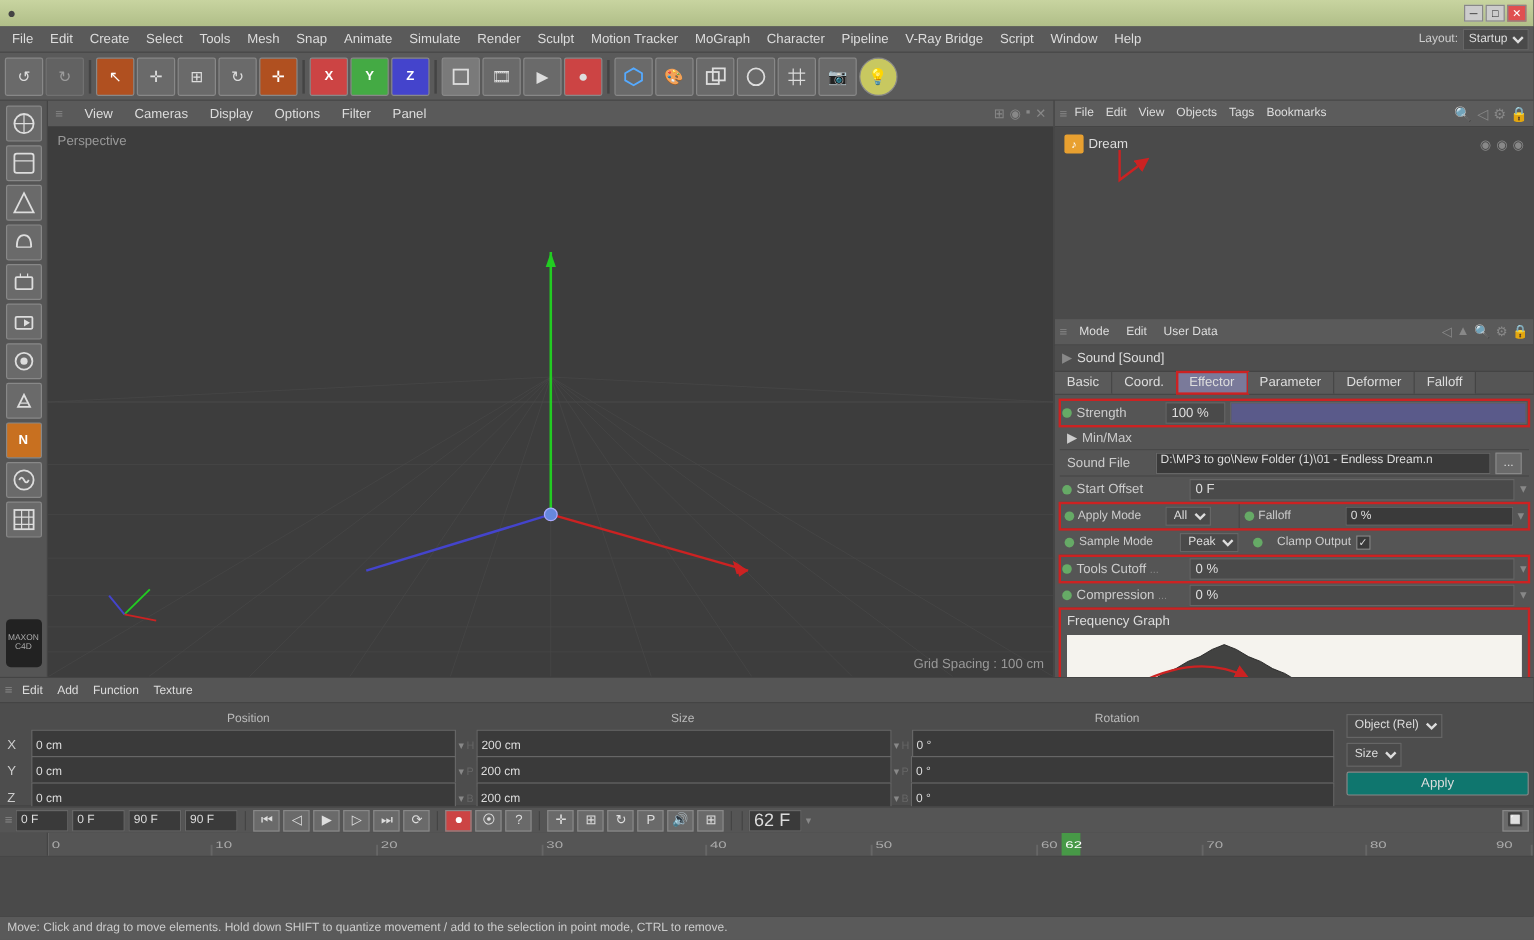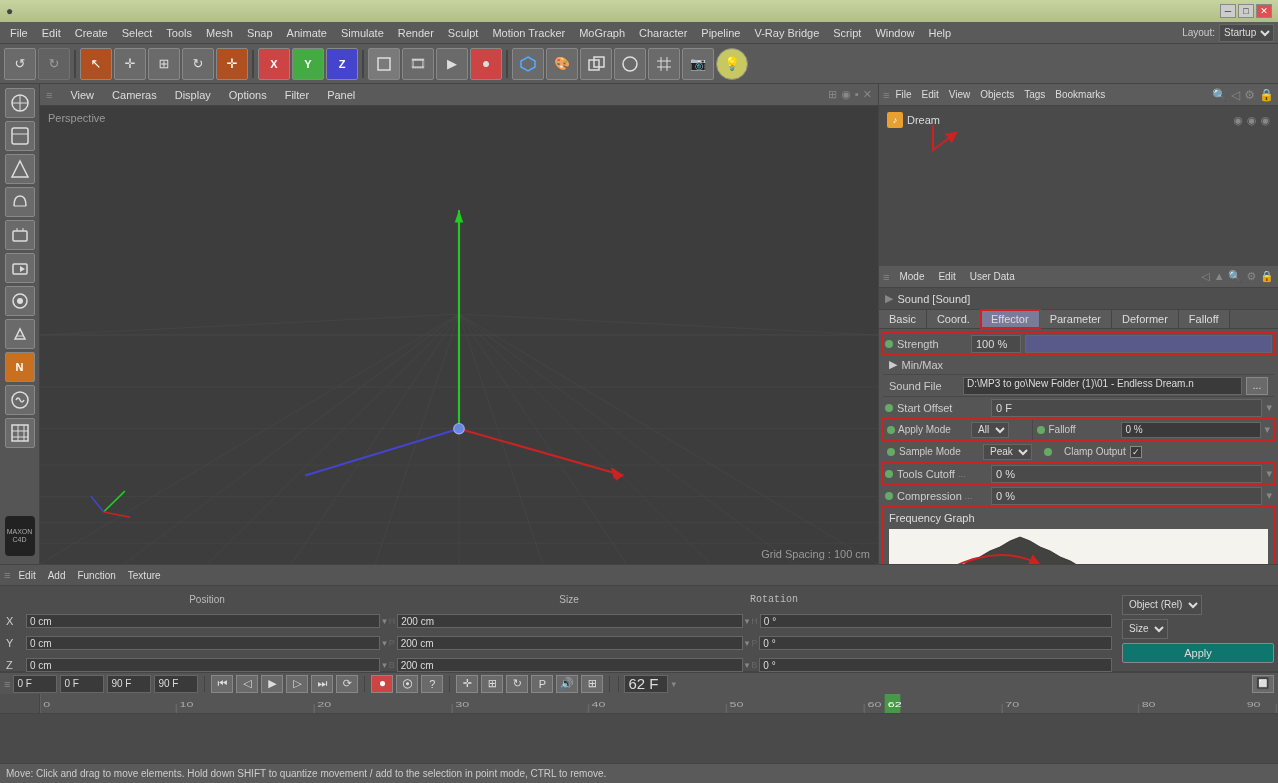--- a/index.html
+++ b/index.html
@@ -183,21 +183,21 @@
     }
     #statusbar span { color: #ccc; font-size: 10px; }
     #transform-header {
       height: 22px; background: #555; display: flex; align-items: center;
       padding: 0 4px; gap: 4px; border-bottom: 1px solid #444;
     }
     .trh-btn { font-size: 10px; color: #ddd; cursor: pointer; padding: 1px 4px; }
     .tr-row { display: flex; align-items: center; height: 22px; gap: 4px; }
     .tr-label { color: #ccc; font-size: 11px; width: 16px; }
     .tr-group { display: flex; flex: 1; align-items: center; gap: 2px; }
-    .tr-field { flex: 1; height: 14px; background: #3a3a3a; border: 1px solid #666; color: #ddd; font-size: 10px; padding: 0 3px; }
+    .tr-field { flex: 1; height: 14px; background: #3a3a3a; border: 1px solid #666; color: #ddd; font-size: 10px; padding: 12px 3px; }
     .apply-btn { padding: 3px 16px; background: #0f766e; border: 1px solid #888; color: #ddd; font-size: 11px; cursor: pointer; border-radius: 2px; }
     .obj-rel-select { height: 20px; background: #4a4a4a; border: 1px solid #666; color: #ddd; font-size: 10px; padding: 0 2px; }
     .size-select { height: 20px; background: #4a4a4a; border: 1px solid #666; color: #ddd; font-size: 10px; padding: 0 2px; }
 
     
     #vp-grid-svg { position: absolute; top: 0; left: 0; width: 100%; height: 100%; }
 
     
     .strength-row {
       display: flex; align-items: center; height: 22px; gap: 4px; padding: 0 2px;
@@ -646,21 +646,21 @@
     <span class="trh-btn">Texture</span>
   </div>
 
   <div style="display:flex; height:86px; background:#4d4d4d; border-bottom:1px solid #444;">
     <div style="flex:1; padding:4px 6px;">
 
       <div style="display:flex; height:18px; align-items:center; margin-bottom:2px;">
         <div style="width:20px;"></div>
         <div style="flex:1; text-align:center; color:#bbb; font-size:10px;">Position</div>
         <div style="flex:1; text-align:center; color:#bbb; font-size:10px;">Size</div>
-        <div style="flex:1; color:#bbb; font-size:10px;font-family:Liberation Mono, monospace;">Rotation</div>
+        <div style="flex:1; text-align:center; color:#bbb; font-size:10px;">Rotation</div>
       </div>
 
       <div class="tr-row">
         <span class="tr-label">X</span>
         <div class="tr-group">
           <div style="flex:1; display:flex; gap:2px; align-items:center;">
             <input class="tr-field" type="text" value="0 cm" style="">
             <span style="color:#888; cursor:pointer; font-size:9px;">▾</span>
           </div>
           <div style="flex:1; display:flex; gap:2px; align-items:center;">

